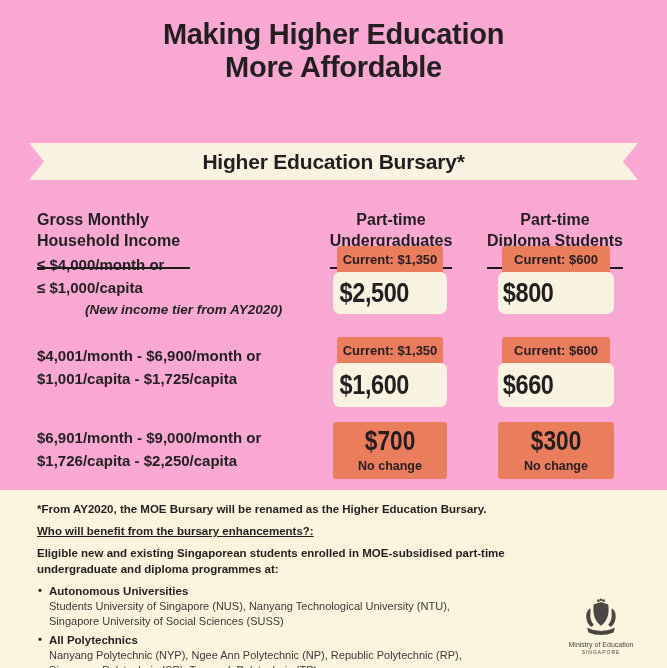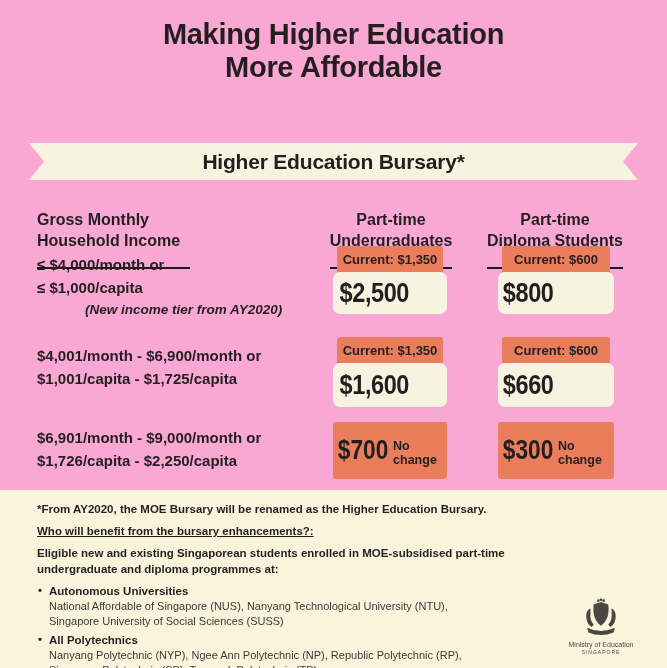--- a/index.html
+++ b/index.html
@@ -48,21 +48,21 @@
     height:26px; display:flex; align-items:center; justify-content:center;
     font-weight:800; font-size:13px;
   }
   .card .amt {
     background:#F8F2E0; border-radius:7px; height:42px;
     display:flex; align-items:center; justify-content:flex-start;
   }
   .amt-text { font-size:28px; font-weight:800; transform:scaleX(0.84); letter-spacing:-0.5px; }
   .flat {
     position:absolute; background:#E97D5C; border-radius:3px;
-    display:flex; flex-direction:row; align-items:center; justify-content:center;
+    display:flex; flex-direction:column; align-items:center; justify-content:center;
   }
   .flat .famt { font-size:27px; font-weight:800; line-height:1; transform:scaleX(0.84); }
   .flat .fnote { font-size:12.5px; font-weight:800; margin-top:4px; }
   
   .footer {
     position:absolute; left:0; top:490px; width:667px; height:206px;
     background:#FAF4DC; padding:13px 120px 0 37px;
   }
   .footnote { font-weight:800; font-size:11.5px; margin-bottom:10px; }
   .benefit  { font-weight:800; font-size:11.5px; text-decoration:underline; margin-bottom:8px; }
@@ -146,21 +146,21 @@
     <div class="fnote">No change</div>
   </div>
 
   <div class="footer">
     <div class="footnote">*From AY2020, the MOE Bursary will be renamed as the Higher Education Bursary.</div>
     <div class="benefit">Who will benefit from the bursary enhancements?:</div>
     <div class="elig">Eligible new and existing Singaporean students enrolled in MOE-subsidised part-time undergraduate and diploma programmes at:</div>
     <ul class="blist">
       <li>
         <div class="btitle">Autonomous Universities</div>
-        <div class="bdetail">National Affordable of Singapore (NUS), Nanyang Technological University (NTU),
+        <div class="bdetail">Students University of Singapore (NUS), Nanyang Technological University (NTU),
 Singapore University of Social Sciences (SUSS)</div>
       </li>
       <li>
         <div class="btitle">All Polytechnics</div>
         <div class="bdetail">Nanyang Polytechnic (NYP), Ngee Ann Polytechnic (NP), Republic Polytechnic (RP),
 Singapore Polytechnic (SP), Temasek Polytechnic (TP)</div>
       </li>
 
     </ul>
   </div>

